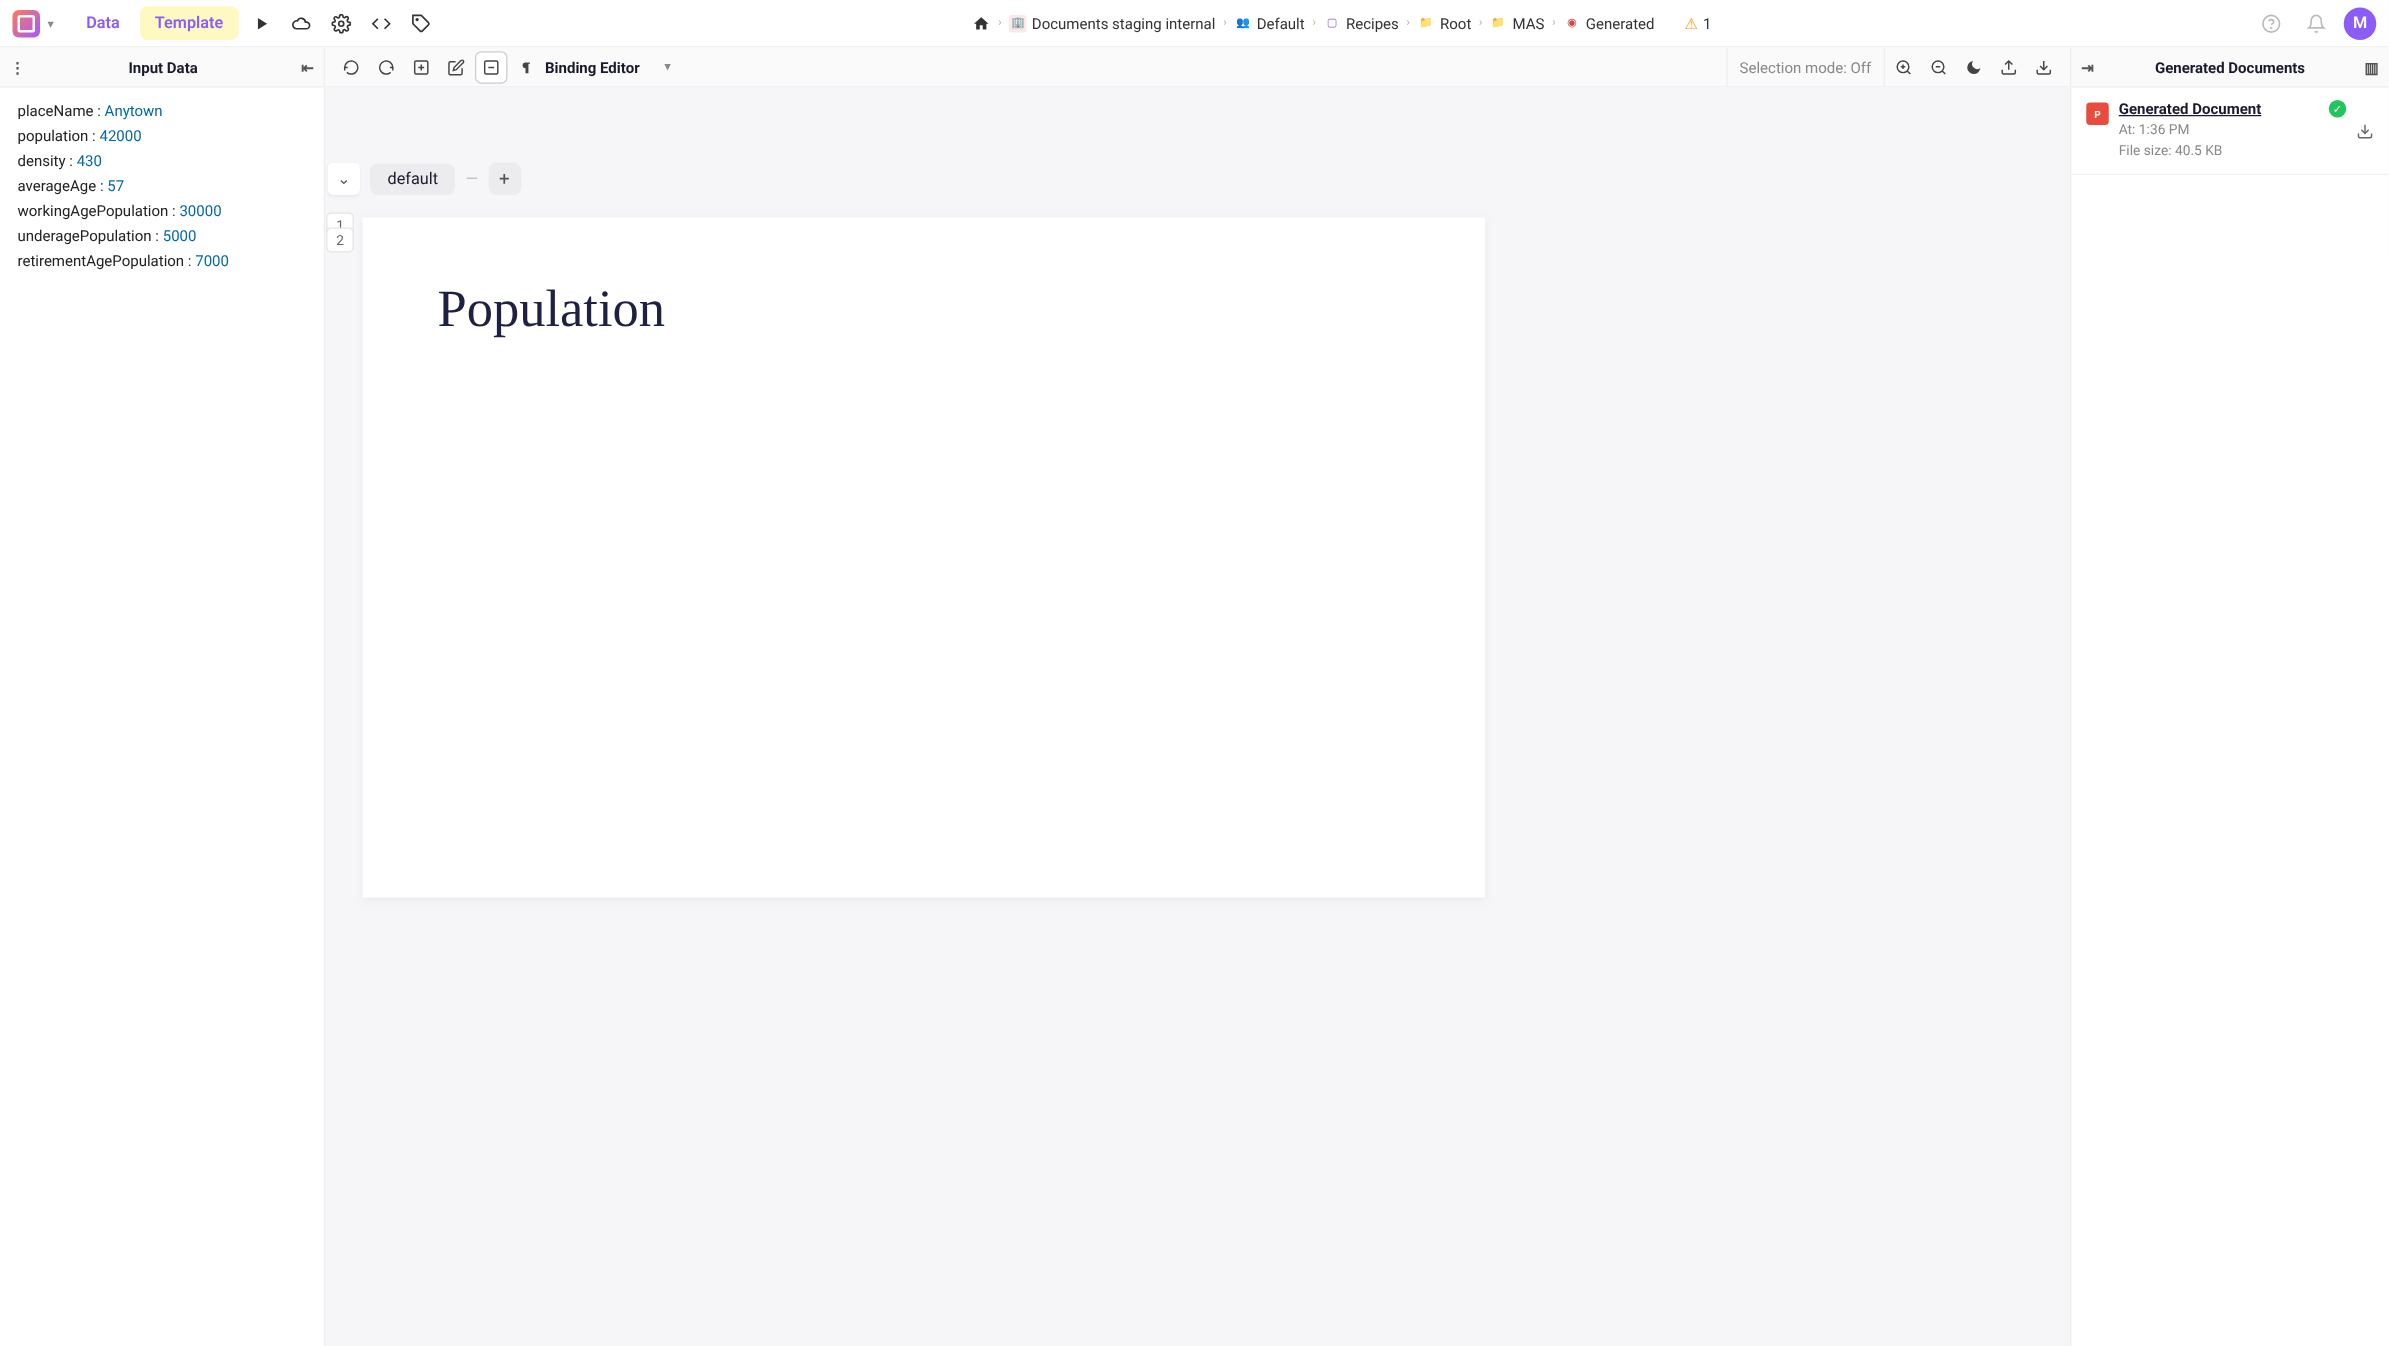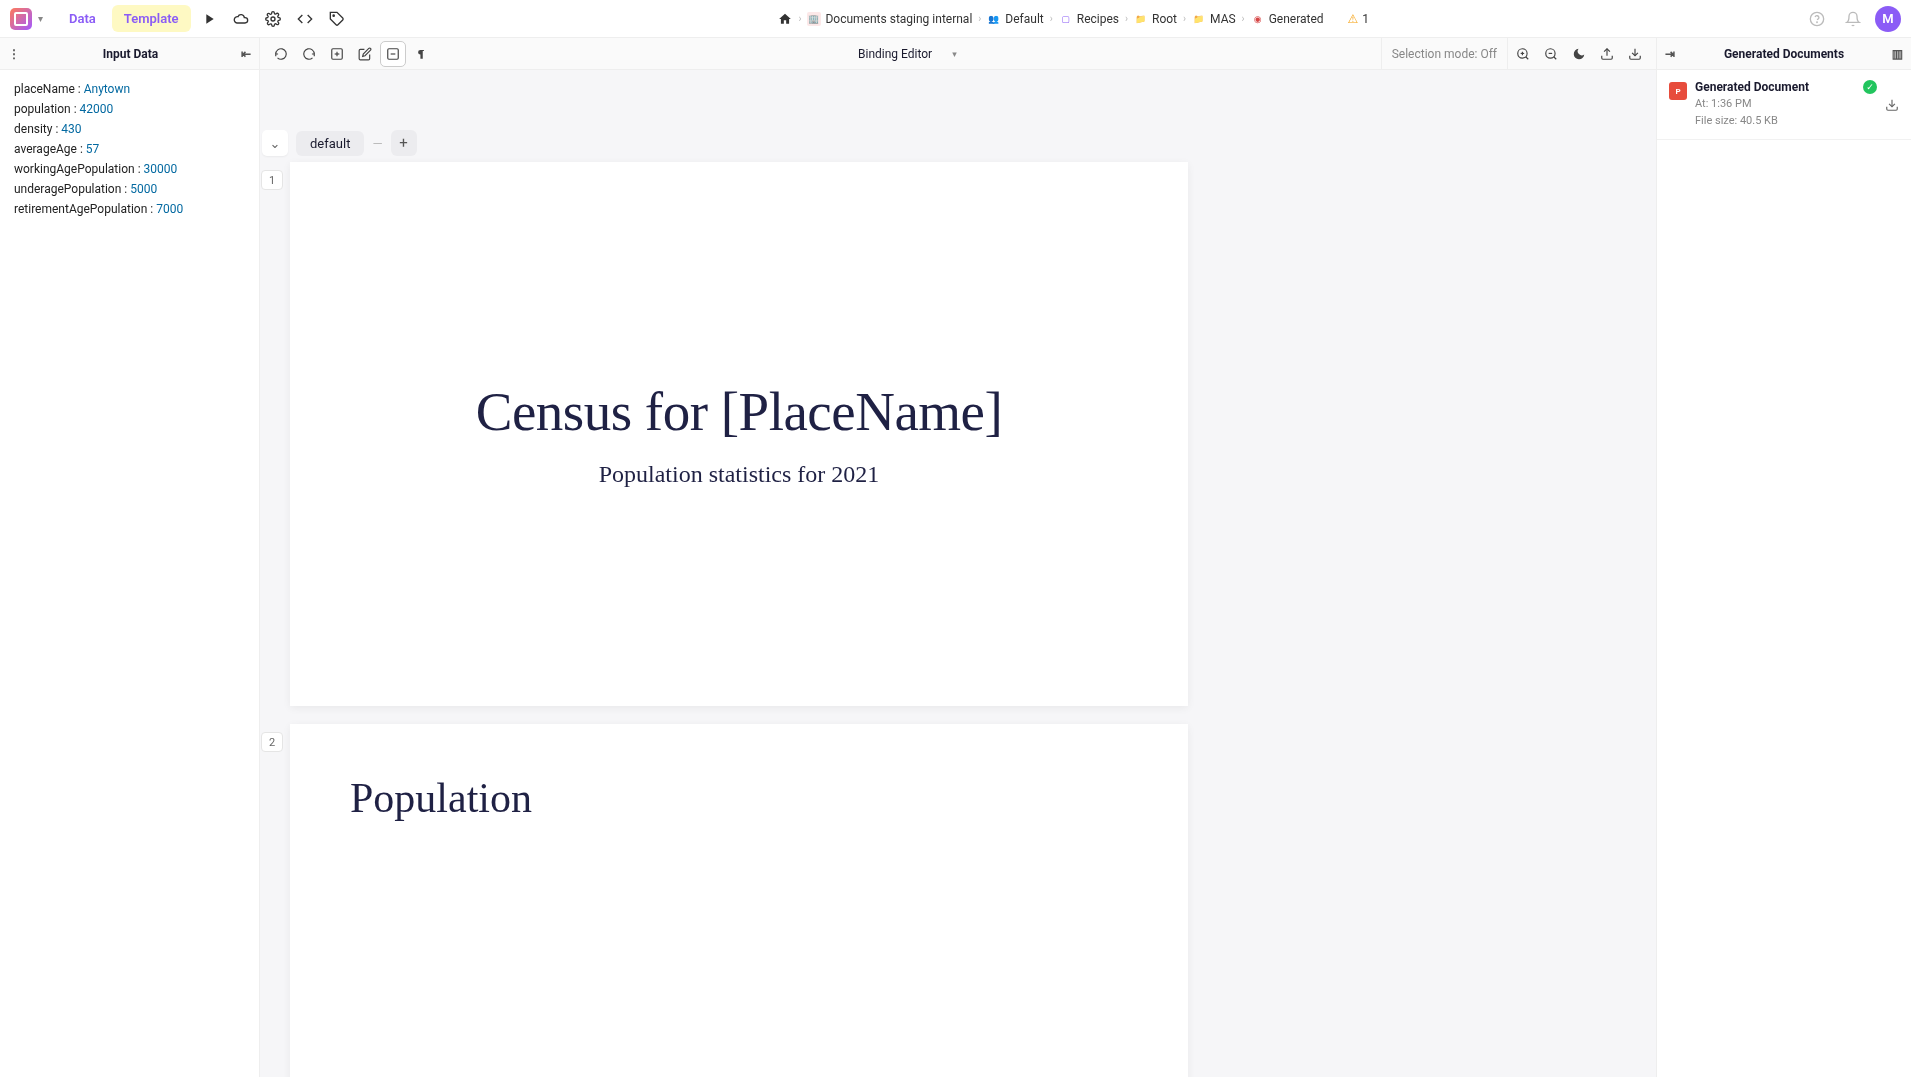--- a/index.html
+++ b/index.html
@@ -34,36 +34,36 @@
 .panel-head { display: flex; align-items: center; font-weight: 700; font-size: 12px; }
 .panel-head.left { width: 260px; border-right: 1px solid #eee; padding: 0 8px; }
 .panel-head.right { width: 255px; border-left: 1px solid #eee; padding: 0 8px; justify-content: center; position: relative; }
 .panel-head .dots { cursor: pointer; color: #555; }
 .panel-head .title { flex: 1; text-align: center; }
 .collapse-btn { cursor: pointer; color: #555; font-size: 12px; }
 .editorbar { flex: 1; display: flex; align-items: center; padding: 0 8px; gap: 2px; }
 .eb-icon { width: 26px; height: 26px; display: flex; align-items: center; justify-content: center; cursor: pointer; border-radius: 5px; color: #444; }
 .eb-icon.active { border: 1px solid #ccc; background: #fff; }
 .eb-icon svg { width: 14px; height: 14px; }
-.eb-center { flex: 1; display: flex; align-items: center; justify-content: center; gap: 20px; font-weight: 400; font-size: 12px; cursor: pointer; }
+.eb-center { flex: 1; display: flex; align-items: center; gap: 20px; font-weight: 700; font-size: 12px; cursor: pointer; }
 .eb-center .sm-chev { font-size: 9px; color: #888; }
 .sel-mode { font-size: 12px; color: #888; padding: 0 10px; border-left: 1px solid #eee; border-right: 1px solid #eee; height: 100%; display: flex; align-items: center; cursor: pointer; }
 .panel-toggle-r { position: absolute; left: 8px; cursor: pointer; color: #555; }
 
 
 .body { flex: 1; display: flex; overflow: hidden; }
 .left-panel { width: 260px; border-right: 1px solid #eee; padding: 12px 14px; overflow-y: auto; font-size: 12px; }
 .kv { margin-bottom: 6px; color: #333; }
 .kv .key { color: #222; margin-top: 12px; }
 .kv .val { color: #0369a1; }
 .right-panel { width: 255px; border-left: 1px solid #eee; overflow-y: auto; }
 .doc-item { display: flex; align-items: flex-start; gap: 8px; padding: 10px 12px; border-bottom: 1px solid #f1f1f1; position: relative; }
 .doc-ico { width: 18px; height: 18px; background: #e74c3c; border-radius: 3px; color: #fff; font-size: 8px; font-weight: 700; display: flex; align-items: center; justify-content: center; flex-shrink: 0; margin-top: 2px; }
 .doc-meta { flex: 1; font-size: 11px; }
-.doc-title { font-weight: 700; font-size: 12px; margin-bottom: 2px; }
+.doc-title { font-weight: 700; font-size: 12px; margin-bottom: 2px; text-decoration: underline; }
 .doc-sub { color: #888; line-height: 1.5; }
 .doc-ok { width: 14px; height: 14px; background: #22c55e; border-radius: 50%; color: #fff; font-size: 9px; display: flex; align-items: center; justify-content: center; flex-shrink: 0; }
 .doc-dl { color: #666; cursor: pointer; margin-top: 18px; flex-shrink: 0; }
 .doc-dl svg { width: 14px; height: 14px; }
 
 .canvas { flex: 1; background: #f6f6f8; overflow-y: auto; position: relative; }
 .theme-row { display: flex; align-items: center; gap: 8px; padding: 60px 0 0 0; margin-bottom: 6px; }
 .theme-chev { width: 26px; height: 26px; background: #fff; border: 1px solid transparent; border-radius: 5px; display: flex; align-items: center; justify-content: center; cursor: pointer; color: #666; box-shadow: 0 1px 2px rgba(0,0,0,0.05); }
 .theme-btn { padding: 5px 14px; background: #ececef; border-radius: 6px; font-size: 13px; cursor: pointer; }
 .theme-dash { color: #bbb; }
@@ -281,24 +281,20 @@
     <div class="canvas">
       <div class="pages-container">
         <div class="theme-row">
           <div class="theme-chev">⌄</div>
           <div class="theme-btn">default</div>
           <span class="theme-dash">—</span>
           <div class="theme-plus">+</div>
         </div>
         <div class="page-wrap">
           <div class="pagenum">1</div>
-          <div class="page page1">
-            <div class="slide-title">Census for [PlaceName]</div>
-            <div class="slide-sub">Population statistics for 2021</div>
-          </div>
         </div>
         <div class="page-wrap">
           <div class="pagenum">2</div>
           <div class="page page2">
             <h2>Population</h2>
           </div>
         </div>
       </div>
     </div>
 

